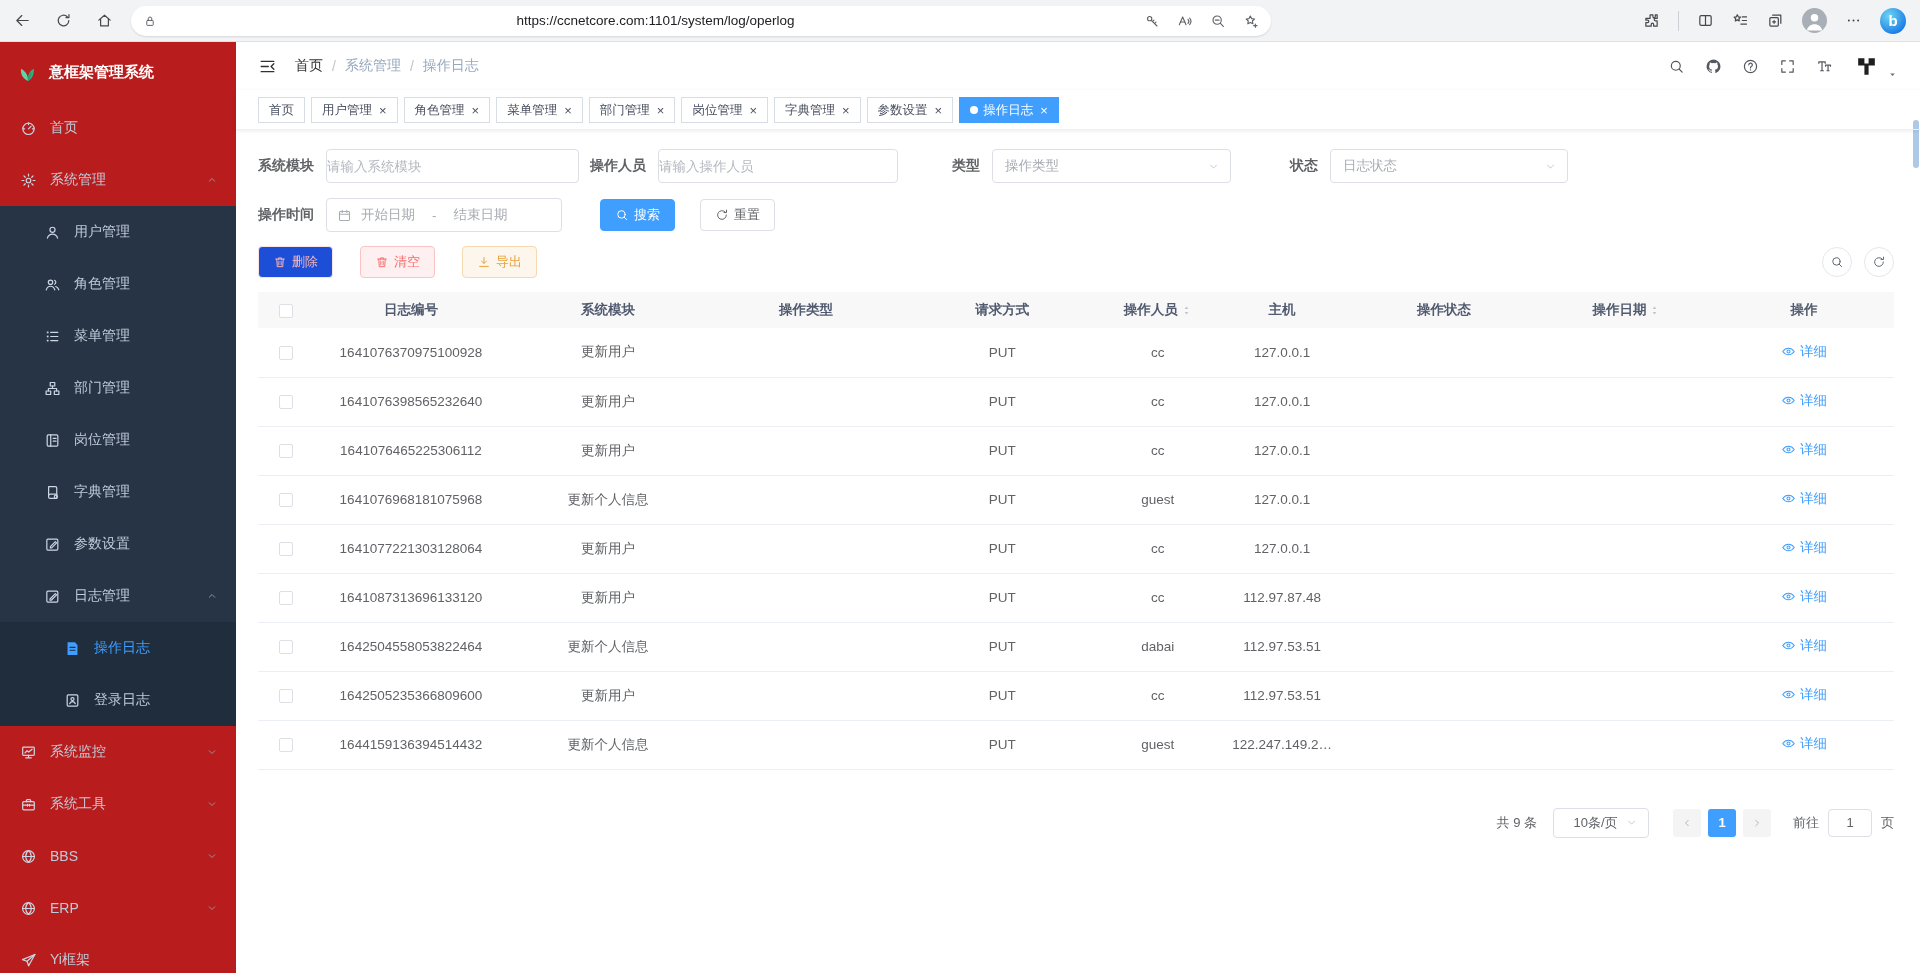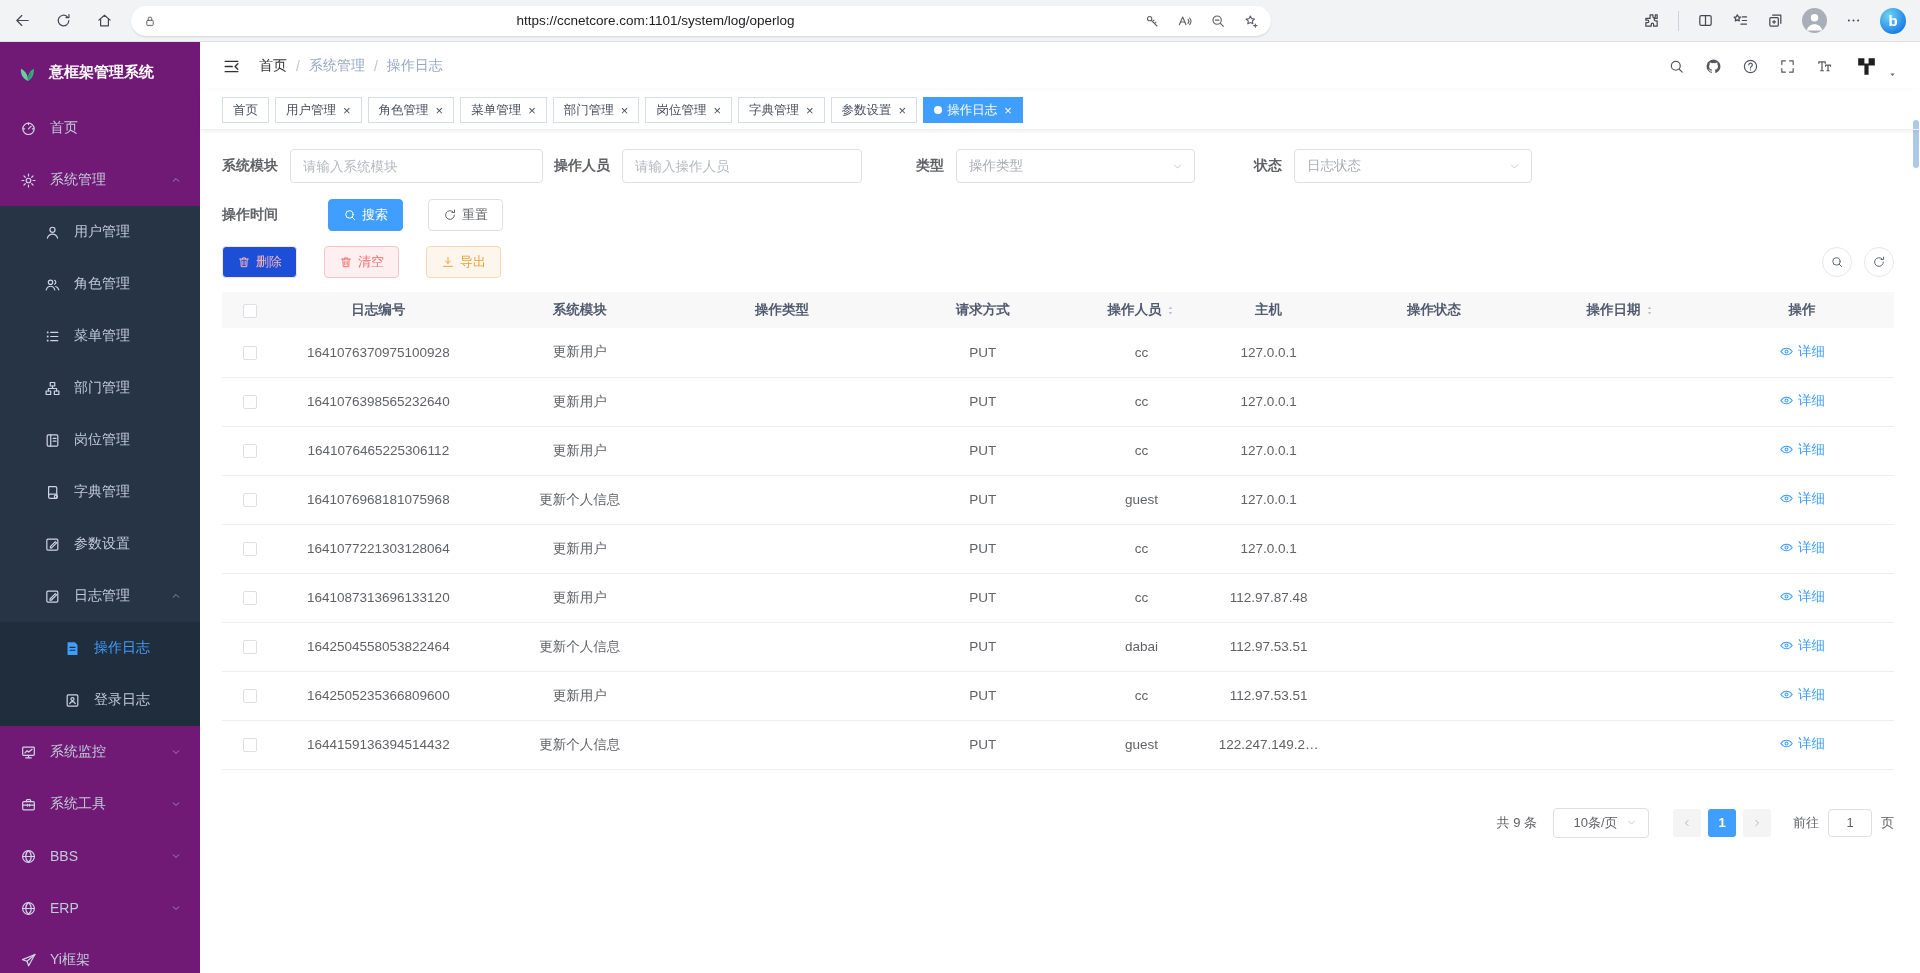--- a/index.html
+++ b/index.html
@@ -20,21 +20,21 @@
   .btools { display: flex; align-items: center; gap: 18px; margin-left: 14px; color: #45494e; flex: 1; justify-content: flex-end; }
   .btools .icon { width: 17px; height: 17px; cursor: pointer; }
   .vdiv { width: 1px; height: 20px; background: #cdd0d4; }
   .avatar { width: 25px; height: 25px; border-radius: 50%; background: #a9afb7; overflow: hidden; flex: none; cursor: pointer; }
   .avatar svg { width: 100%; height: 100%; }
   .bing { width: 26px; height: 26px; border-radius: 50%; background: radial-gradient(circle at 35% 30%, #6fd4f2, #1b7ee6 75%); color: #fff; font-weight: bold; display: flex; align-items: center; justify-content: center; font-size: 15px; cursor: pointer; }
   .bing::before { content: "b"; }
 
   
   .app { display: flex; height: 931px; }
-  .sidebar { width: 200px; background: #701a75; color: #bfcbd9; flex: none; overflow: hidden; }
+  .sidebar { width: 236px; background: #b91c1c; color: #bfcbd9; flex: none; overflow: hidden; }
   .logo { height: 60px; display: flex; align-items: center; padding-left: 16px; gap: 9px; }
   .logo-leaf { width: 24px; height: 24px; }
   .logo-title { color: #fff; font-weight: bold; font-size: 15px; white-space: nowrap; }
   .menu-item { height: 52px; display: flex; align-items: center; padding: 0 18px 0 20px; font-size: 14px; color: #bfcbd9; cursor: pointer; white-space: nowrap; }
   .menu-item .mi { width: 17px; height: 17px; margin-right: 13px; color: #ccd6e4; flex: none; }
   .menu-item .chev { width: 12px; height: 12px; margin-left: auto; color: #93a3b8; flex: none; }
   .menu-item.lv2 { padding-left: 44px; background: #263445; }
   .menu-item.lv3 { padding-left: 64px; background: #1f2d3d; }
   .menu-item.active { color: #409eff; }
   .menu-item.active .mi { color: #409eff; }
@@ -57,21 +57,21 @@
   .tabdot { width: 8px; height: 8px; border-radius: 50%; background: #fff; }
   .tabx { font-size: 13px; line-height: 1; margin-left: 2px; }
 
   
   .content { padding: 18px 26px 0 22px; flex: 1; }
   .frow { display: flex; align-items: center; height: 36px; margin-bottom: 13px; }
   .f-label { font-size: 14px; color: #606266; font-weight: bold; margin-right: 12px; white-space: nowrap; }
   .ml11 { margin-left: 11px; } .ml54 { margin-left: 54px; } .ml59 { margin-left: 59px; }
   .ml38 { margin-left: 38px; } .ml25 { margin-left: 25px; } .ml27 { margin-left: 27px; }
   .inp, .select, .daterange { height: 34px; border: 1px solid #dcdfe6; border-radius: 4px; background: #fff; font-size: 13.5px; color: #606266; }
-  .inp { padding: 0 12px; outline: none; font-family: inherit; }
+  .inp { padding: 0 0; outline: none; font-family: inherit; }
   .inp::placeholder { color: #b4b8bf; }
   .w253 { width: 253px; } .w240 { width: 240px; } .w239 { width: 239px; } .w238 { width: 238px; }
   .select { display: flex; align-items: center; padding: 0 10px 0 12px; cursor: pointer; }
   .select .ph { color: #a8abb2; flex: 1; }
   .sel-chev { width: 13px; height: 13px; color: #c0c4cc; flex: none; }
   .daterange { width: 236px; display: flex; align-items: center; padding: 0 10px; gap: 9px; }
   .daterange .cal { width: 15px; height: 15px; color: #a8abb2; flex: none; }
   .daterange .ph { color: #a8abb2; }
   .daterange .sep { color: #a8abb2; margin: 0 8px; }
 
@@ -542,20 +542,31 @@
           <span class="icon sel-chev">
               <svg viewBox="0 0 24 24" fill="none" stroke="currentColor" stroke-width="1.7" stroke-linecap="round" stroke-linejoin="round">
                 <path d="M6.5 9.5l5.5 5.5 5.5-5.5"></path>
               </svg>
             </span>
         </div>
       </div>
 
       <div class="frow">
         <span class="f-label">操作时间</span>
+        <div class="daterange">
+          <span class="icon cal">
+              <svg viewBox="0 0 24 24" fill="none" stroke="currentColor" stroke-width="1.7" stroke-linecap="round" stroke-linejoin="round">
+                <rect x="4" y="5.5" width="16" height="14.5" rx="1.5"></rect>
+                <path d="M4 10h16M8.3 3.8v3.4M15.7 3.8v3.4"></path>
+              </svg>
+            </span>
+          <span class="ph">开始日期</span>
+          <span class="sep">-</span>
+          <span class="ph">结束日期</span>
+        </div>
         <button class="btn btn-primary ml38">
           <span class="icon bico">
               <svg viewBox="0 0 24 24" fill="none" stroke="currentColor" stroke-width="1.7" stroke-linecap="round" stroke-linejoin="round">
                 <circle cx="11" cy="11" r="6.3"></circle>
                 <path d="M15.6 15.6L20 20"></path>
               </svg>
             </span>
           <span>搜索</span>
         </button>
         <button class="btn btn-plain ml25">

